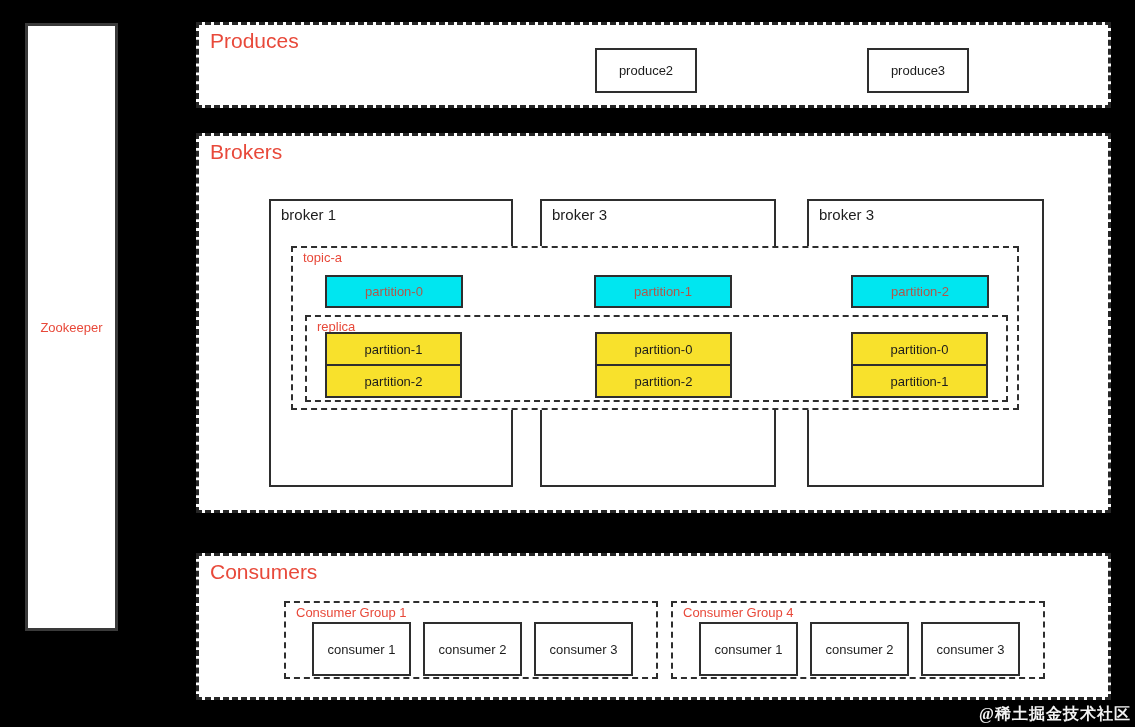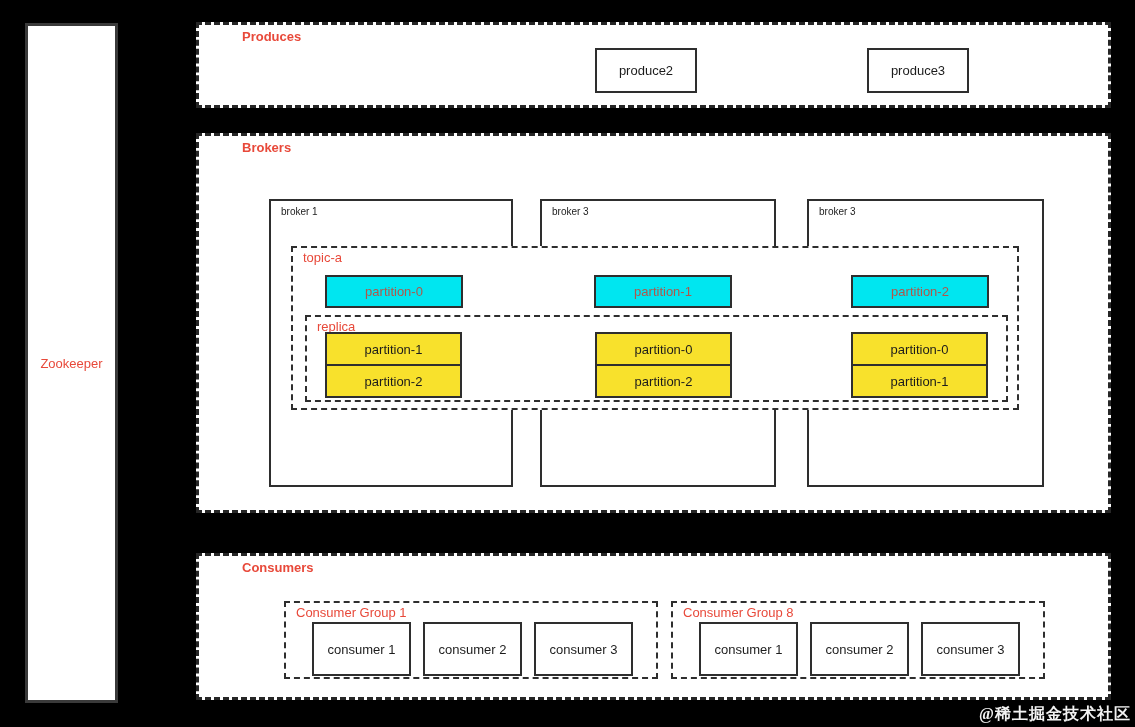--- a/index.html
+++ b/index.html
@@ -6,52 +6,52 @@
     --bg:#000000; --panel:#ffffff; --accent:#e8493a; --line:#2e2e2e;
     --cyan:#00e6f0; --yellow:#f8e12c; --cyan-text:#b0574a; --box-text:#1c1c1c;
   }
   html,body{margin:0;padding:0;background:var(--bg);}
   .stage{
     position:relative;width:1135px;height:727px;background:var(--bg);
     font-family:"Liberation Sans",sans-serif;overflow:hidden;
   }
   
   .zk{
-    position:absolute;left:25px;top:23px;width:93px;height:680px;
+    position:absolute;left:25px;top:23px;width:93px;height:608px;
     background:var(--panel);border:3px solid #3a3a3a;box-sizing:border-box;
     display:flex;align-items:center;justify-content:center;
   }
   .zk span{color:var(--accent);font-size:13px;}
   
   .panel{
     position:absolute;left:196px;width:915px;background:var(--panel);
     border:3px dashed #262626;box-sizing:border-box;
   }
   .produces{top:22px;height:86px;}
   .brokers{top:133px;height:380px;}
   .consumers{top:553px;height:147px;}
   .sec-title{
     position:absolute;left:11px;top:4px;color:var(--accent);
-    font-size:13px;font-weight:bold;margin-left:32px;
+    font-size:21px;font-weight:normal;
   }
   
   .solid-box{
     position:absolute;background:#fff;border:2px solid var(--line);
     box-sizing:border-box;display:flex;align-items:center;justify-content:center;
     font-size:13px;color:var(--box-text);
   }
   .produce{top:23px;width:102px;height:45px;}
   .p1{left:124px;} .p2{left:396px;} .p3{left:668px;}
   
   .broker{
     position:absolute;top:63px;height:288px;border:2px solid var(--line);
     box-sizing:border-box;z-index:1;
   }
   .b1{left:70px;width:244px;} .b2{left:341px;width:236px;} .b3{left:608px;width:237px;}
-  .broker .box-label{position:absolute;left:10px;top:5px;font-size:10px;color:var(--box-text);}
+  .broker .box-label{position:absolute;left:10px;top:5px;font-size:15px;color:var(--box-text);}
   
   .dashed-box{
     position:absolute;background:#fff;border:2px dashed var(--line);
     box-sizing:border-box;
   }
   .topic-a{left:92px;top:110px;width:728px;height:164px;z-index:2;}
   .replica{left:106px;top:179px;width:703px;height:87px;z-index:3;}
   .topic-n{left:92px;top:283px;width:728px;height:41px;z-index:2;}
   .red-label{position:absolute;left:10px;top:2px;font-size:13px;color:var(--accent);}
   
@@ -142,21 +142,21 @@
     <div class="sec-title">Consumers</div>
 
     <div class="cgroup g1">
       <span class="red-label">Consumer Group 1</span>
       <div class="solid-box consumer c1">consumer 1</div>
       <div class="solid-box consumer c2">consumer 2</div>
       <div class="solid-box consumer c3">consumer 3</div>
     </div>
 
     <div class="cgroup g2">
-      <span class="red-label">Consumer Group 8</span>
+      <span class="red-label">Consumer Group 4</span>
       <div class="solid-box consumer c1">consumer 1</div>
       <div class="solid-box consumer c2">consumer 2</div>
       <div class="solid-box consumer c3">consumer 3</div>
     </div>
   </section>
 
   <div class="watermark">@稀土掘金技术社区</div>
 </div>
 
 </body></html>

